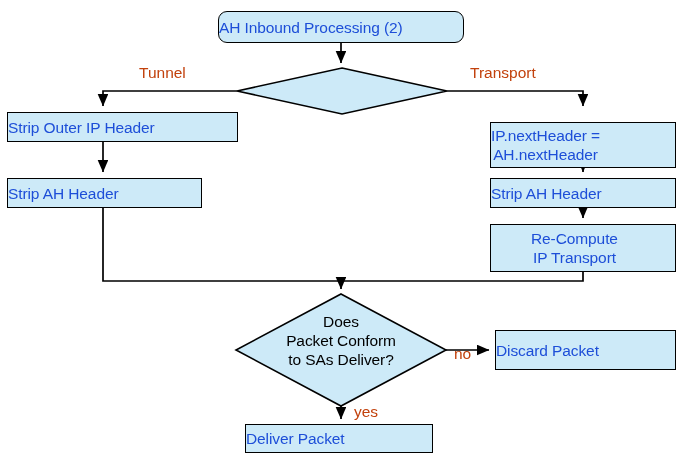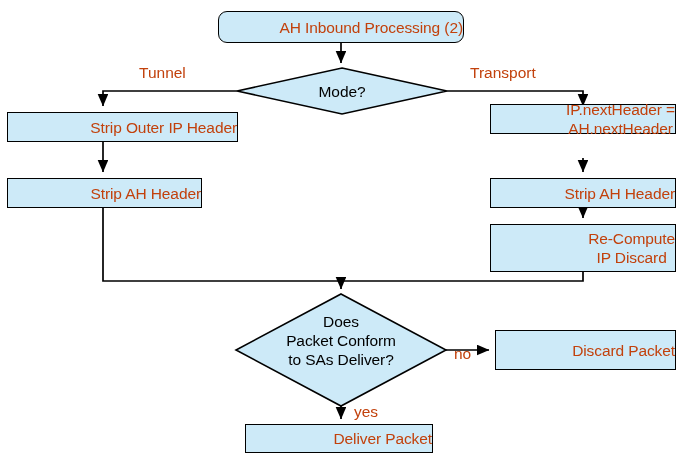--- a/index.html
+++ b/index.html
@@ -20,23 +20,23 @@
     left: 0;
     top: 0;
     width: 683px;
     height: 468px;
   }
   .node {
     position: absolute;
     box-sizing: border-box;
     display: flex;
     align-items: center;
-    justify-content: flex-end;
+    justify-content: flex-start;
     text-align: center;
-    color: #c2410c;
+    color: #1d4ed8;
     background: #cdeaf8;
     border: 1px solid #000000;
     font-size: 15.5px;
     line-height: 19px;
     letter-spacing: -0.1px;
     z-index: 2;
   }
   .node.rounded {
     border-radius: 9px;
   }
@@ -59,21 +59,21 @@
     font-size: 15.5px;
     line-height: 18px;
     white-space: nowrap;
     z-index: 3;
   }
 
   
   #n-start      { left: 218px; top: 11px;  width: 246px; height: 32px; }
   #n-strip-outer{ left: 7px;   top: 112px; width: 231px; height: 30px; }
   #n-strip-ah-l { left: 7px;   top: 178px; width: 195px; height: 30px; }
-  #n-nextheader { left: 490px; top: 104px; width: 186px; height: 30px; }
+  #n-nextheader { left: 490px; top: 122px; width: 186px; height: 46px; }
   #n-strip-ah-r { left: 490px; top: 178px; width: 186px; height: 30px; }
   #n-recompute  { left: 490px; top: 224px; width: 186px; height: 48px; padding-left: 40px; }
   #n-discard    { left: 495px; top: 330px; width: 181px; height: 40px; }
   #n-deliver    { left: 245px; top: 424px; width: 188px; height: 29px; }
 
   #d-mode       { left: 262px; top: 80px;  width: 160px; height: 22px; }
   #d-conform    { left: 255px; top: 310px; width: 172px; height: 60px; }
 
   #lbl-tunnel    { left: 139px; top: 64px; }
   #lbl-transport { left: 470px; top: 64px; }
@@ -137,35 +137,32 @@
     </div>
   </div>
 
   <div class="node" id="n-strip-ah-r">
     <span>Strip AH Header</span>
   </div>
 
   <div class="node" id="n-recompute">
     <div>
       <div>Re-Compute</div>
-      <div>IP Discard</div>
+      <div>IP Transport</div>
     </div>
   </div>
 
   <div class="node" id="n-discard">
     <span>Discard Packet</span>
   </div>
 
   <div class="node" id="n-deliver">
     <span>Deliver Packet</span>
   </div>
 
-  <div class="diamond-label" id="d-mode">
-    <span>Mode?</span>
-  </div>
 
   <div class="diamond-label" id="d-conform">
     <div>
       <div>Does</div>
       <div>Packet Conform</div>
       <div>to SAs Deliver?</div>
     </div>
   </div>
 
   <div class="edge-label" id="lbl-tunnel">Tunnel</div>

